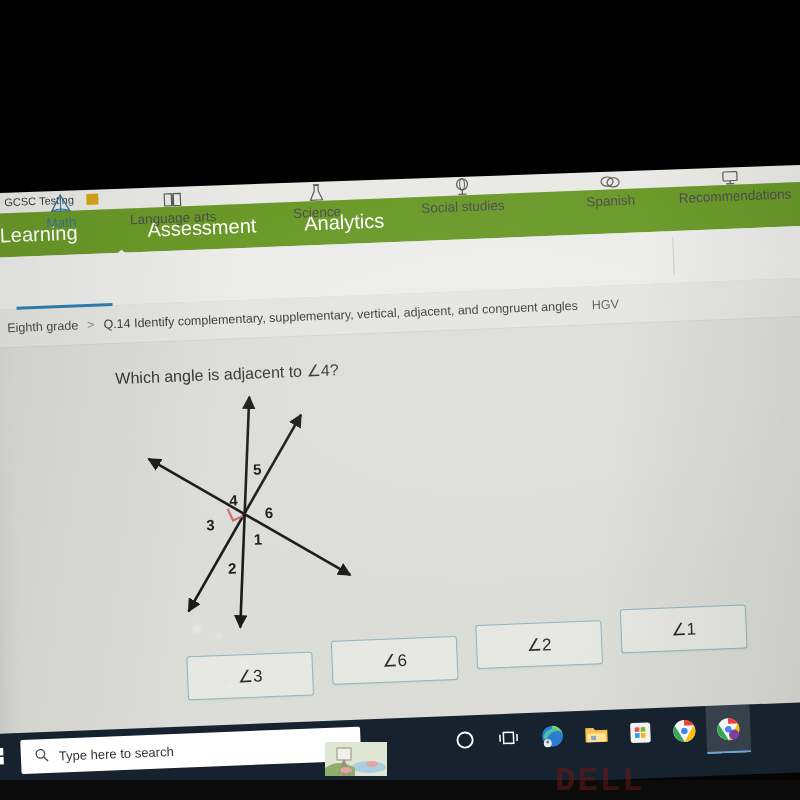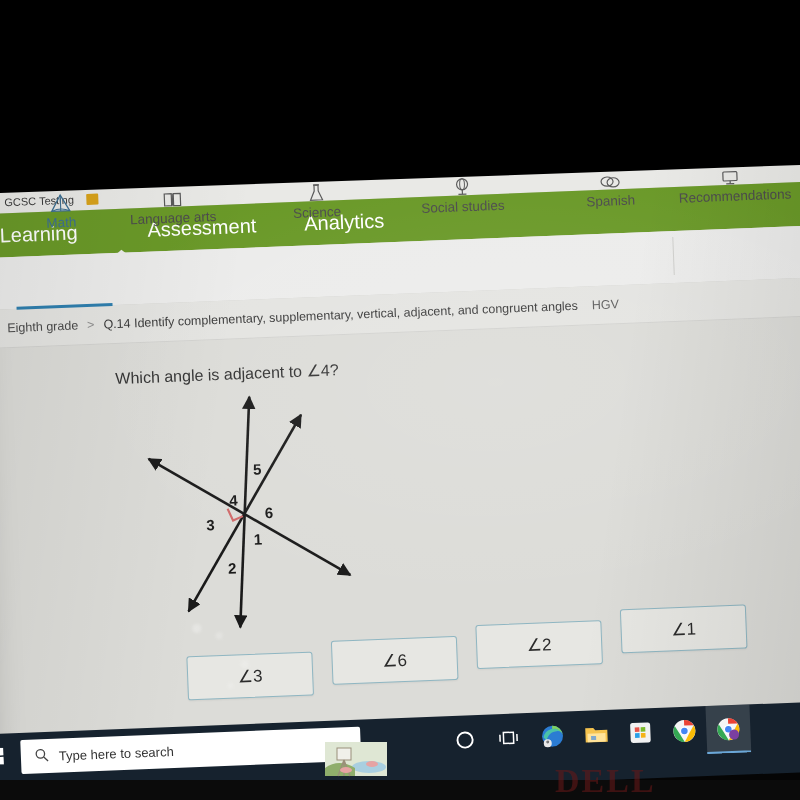--- a/index.html
+++ b/index.html
@@ -165,21 +165,21 @@
   .tb-icon{width:44px;height:48px;display:flex;align-items:center;justify-content:center;position:relative;}
   .tb-icon.activeapp{background:rgba(255,255,255,.14);box-shadow:inset 0 -2px 0 #6aa7d8;}
 
   
   #deck{
     position:absolute;left:0;top:780px;width:800px;height:20px;background:#0b0b0b;z-index:80;
   }
   .dell{
     position:absolute;left:555px;top:762px;
     color:#6b1818;font-size:34px;letter-spacing:2px;font-weight:bold;
-    opacity:.55;z-index:85;font-family:Liberation Serif, serif;
+    opacity:.55;z-index:85;font-family:Liberation Mono, monospace;
   }
 
   
   #topband{
     position:absolute;left:0;top:0;width:800px;height:193px;background:#000;z-index:90;
   }
   #topband.cut{
     
     clip-path:polygon(0 0, 800px 0, 800px 165px, 0 193px);
   }

